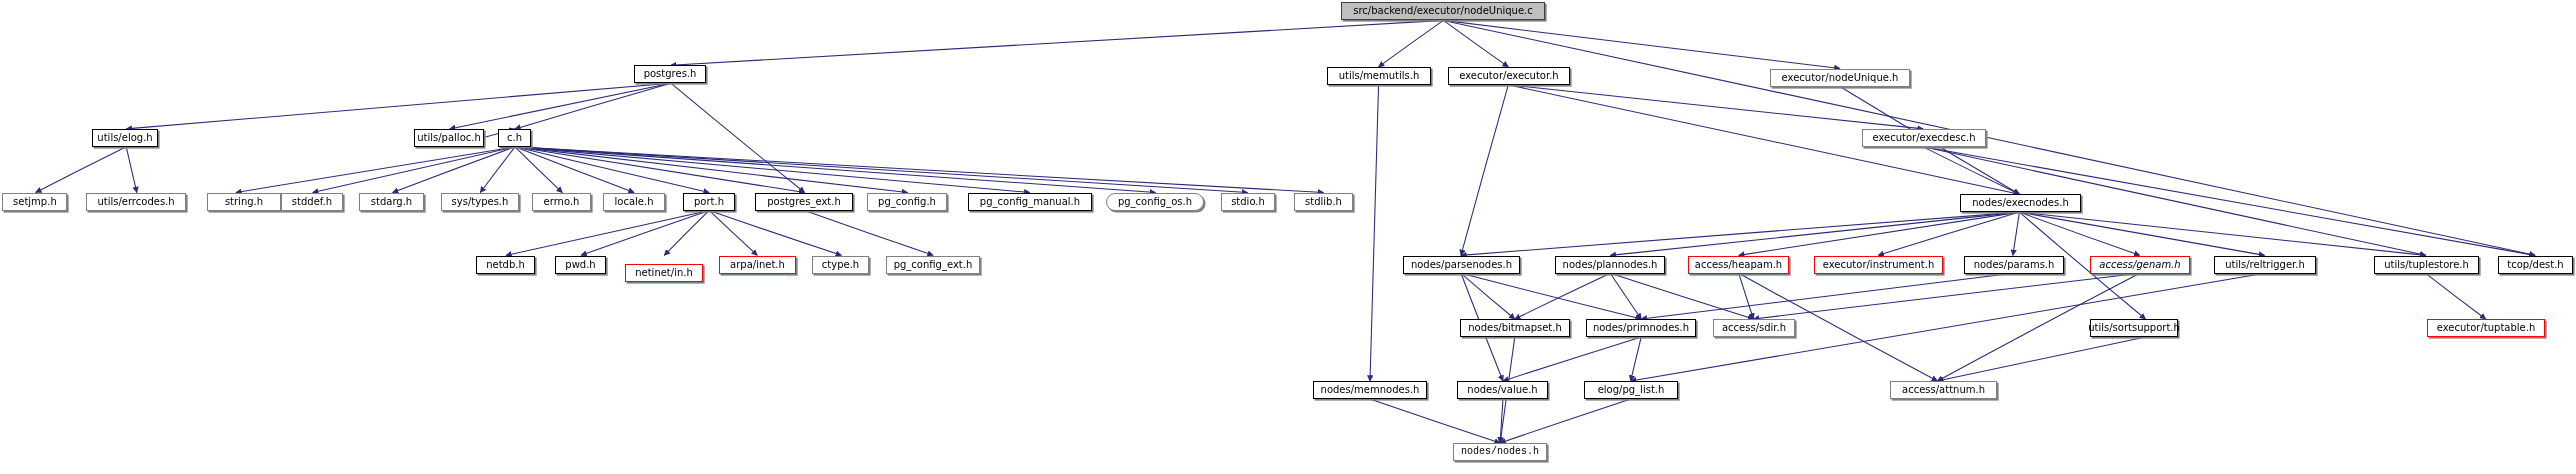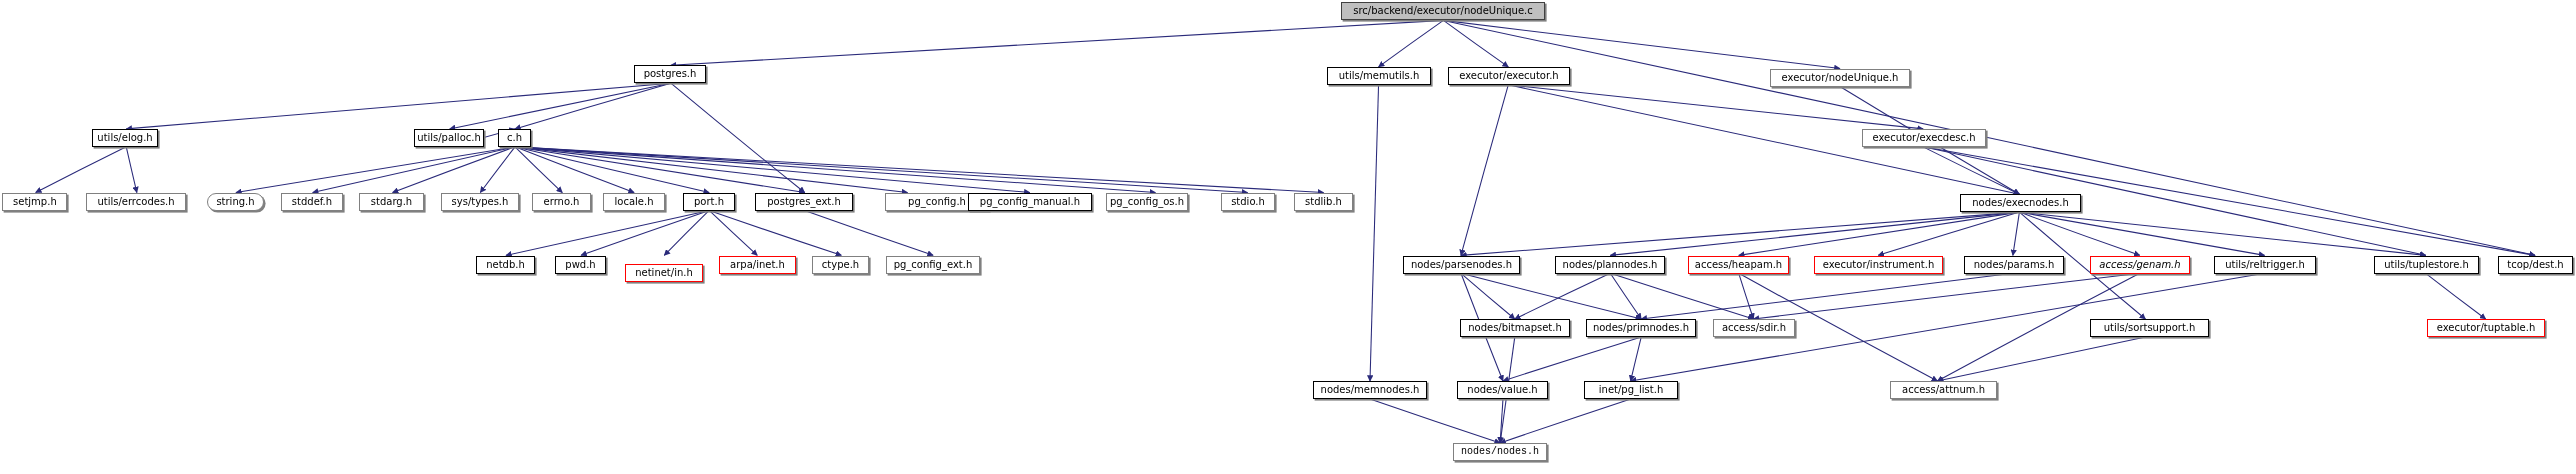--- a/index.html
+++ b/index.html
@@ -141,21 +141,21 @@
       </div>
       <div class="node shadow" style="left: 1862px; top: 129px; width: 124px;">
         <span>executor/execdesc.h</span>
       </div>
       <div class="node shadow" style="left: 2.4px; top: 193px; width: 65px;">
         <span>setjmp.h</span>
       </div>
       <div class="node shadow" style="left: 86px; top: 193px; width: 100px;">
         <span>utils/errcodes.h</span>
       </div>
-      <div class="node shadow" style="left: 207px; top: 193px; width: 57px; border-radius: 9px;">
+      <div class="node shadow" style="left: 207px; top: 193px; width: 74px;">
         <span>string.h</span>
       </div>
       <div class="node shadow" style="left: 281px; top: 193px; width: 62px;">
         <span>stddef.h</span>
       </div>
       <div class="node shadow" style="left: 359px; top: 193px; width: 65px;">
         <span>stdarg.h</span>
       </div>
       <div class="node shadow" style="left: 441px; top: 193px; width: 78px;">
         <span>sys/types.h</span>
@@ -165,27 +165,27 @@
       </div>
       <div class="node shadow" style="left: 603px; top: 193px; width: 62px;">
         <span>locale.h</span>
       </div>
       <div class="node black shadow" style="left: 683px; top: 193px; width: 52px;">
         <span>port.h</span>
       </div>
       <div class="node black shadow" style="left: 755px; top: 193px; width: 98px;">
         <span>postgres_ext.h</span>
       </div>
-      <div class="node shadow" style="left: 885px; top: 193px; width: 104px;">
+      <div class="node shadow" style="left: 867px; top: 193px; width: 80px;">
         <span>pg_config.h</span>
       </div>
       <div class="node black shadow" style="left: 968px; top: 193px; width: 124px;">
         <span>pg_config_manual.h</span>
       </div>
-      <div class="node shadow" style="left: 1106px; top: 193px; width: 82px;">
+      <div class="node shadow" style="left: 1106px; top: 193px; width: 98px; border-radius: 9px;">
         <span>pg_config_os.h</span>
       </div>
       <div class="node shadow" style="left: 1221px; top: 193px; width: 54px;">
         <span>stdio.h</span>
       </div>
       <div class="node shadow" style="left: 1294px; top: 193px; width: 59px;">
         <span>stdlib.h</span>
       </div>
       <div class="node black shadow" style="left: 1960px; top: 194px; width: 121px;">
         <span>nodes/execnodes.h</span>
@@ -237,36 +237,36 @@
       </div>
       <div class="node black shadow" style="left: 1460px; top: 319px; width: 110px;">
         <span>nodes/bitmapset.h</span>
       </div>
       <div class="node black shadow" style="left: 1586px; top: 319px; width: 110px;">
         <span>nodes/primnodes.h</span>
       </div>
       <div class="node shadow" style="left: 1713px; top: 319px; width: 82px;">
         <span>access/sdir.h</span>
       </div>
-      <div class="node black shadow" style="left: 2090px; top: 319px; width: 119px;">
+      <div class="node black shadow" style="left: 2090px; top: 319px; width: 88px;">
         <span>utils/sortsupport.h</span>
       </div>
       <div class="node red shadow" style="left: 2427px; top: 319px; width: 118px;">
         <span>executor/tuptable.h</span>
       </div>
       <div class="node shadow" style="left: 1890px; top: 381px; width: 107px;">
         <span>access/attnum.h</span>
       </div>
       <div class="node black shadow" style="left: 1313px; top: 381px; width: 114px;">
         <span>nodes/memnodes.h</span>
       </div>
       <div class="node black shadow" style="left: 1457px; top: 381px; width: 91px;">
         <span>nodes/value.h</span>
       </div>
       <div class="node black shadow" style="left: 1584px; top: 381px; width: 94px;">
-        <span>inet/pg_list.h</span>
+        <span>elog/pg_list.h</span>
       </div>
       <div class="node shadow" style="left: 1453px; top: 443px; width: 94px; font-family: Liberation Mono, monospace;">
         <span>nodes/nodes.h</span>
       </div>
     </div>
 </div>
 
 
 </body></html>

